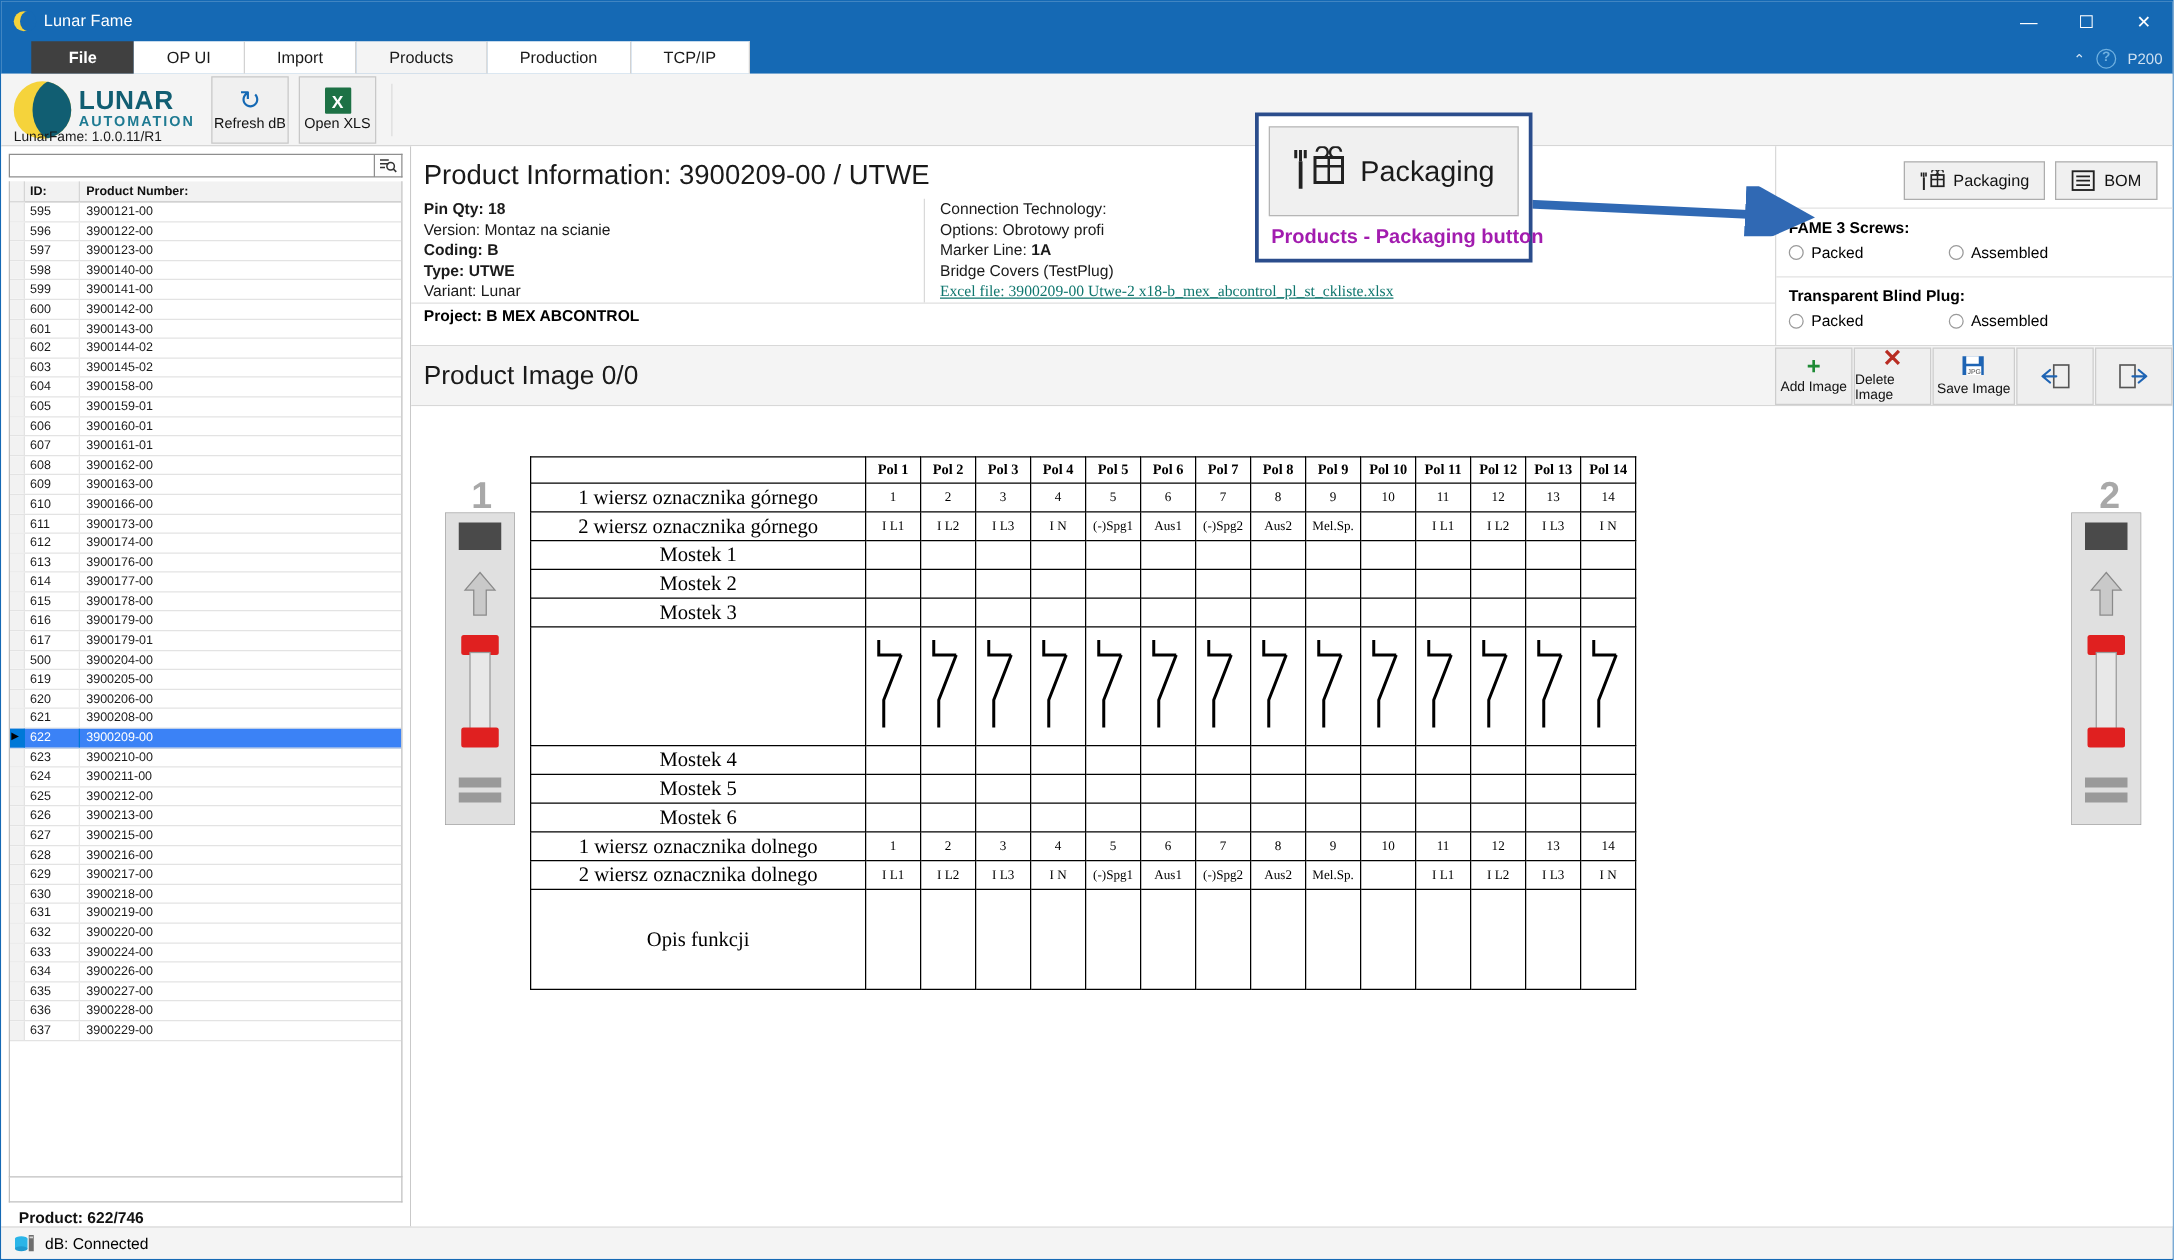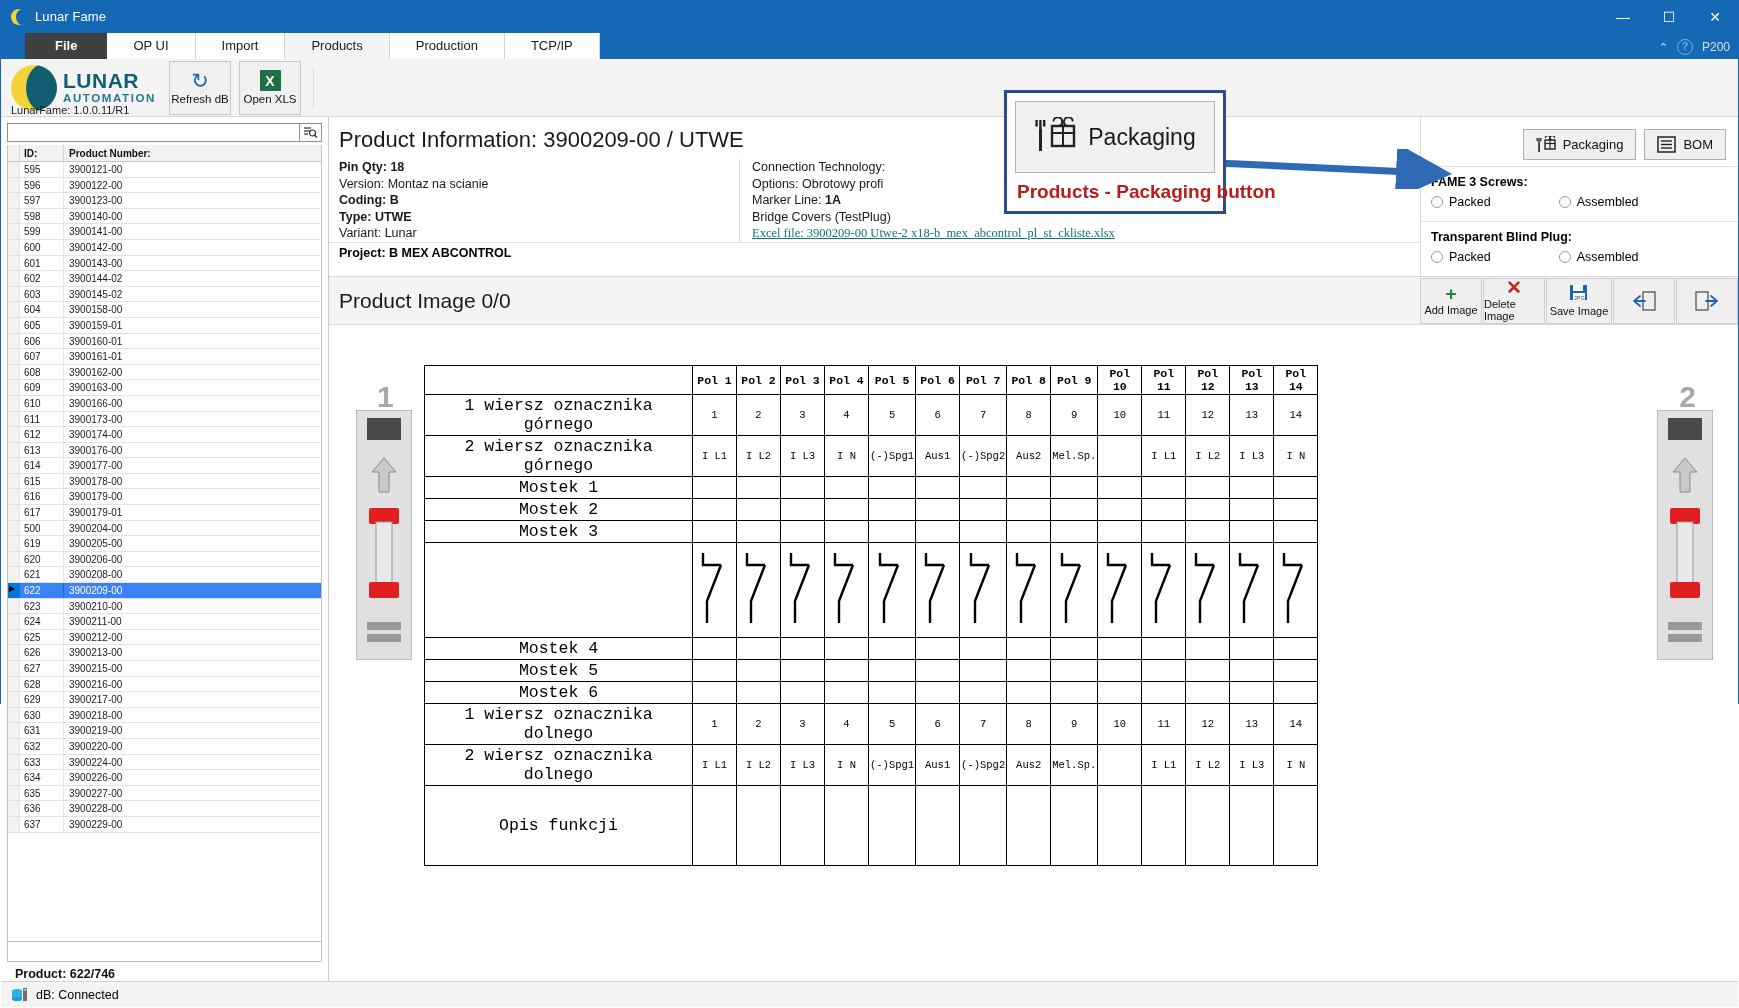--- a/index.html
+++ b/index.html
@@ -4,21 +4,21 @@
 <style>
   * { box-sizing: border-box; }
   html, body { margin:0; padding:0; }
   body {
     width:1739px; height:1008px;
     font-family:"Liberation Sans", sans-serif;
     background:#ffffff;
     overflow:hidden;
     -webkit-font-smoothing:antialiased;
   }
-  .app { position:relative; width:1739px; height:704px; border:1px solid #1569b4; background:#fff; }
+  .app { position:relative; width:1739px; height:1008px; border:1px solid #1569b4; background:#fff; }
 
   
   .titlebar {
     height:31px; background:#1569b4; display:flex; align-items:center;
     color:#fff; font-size:13px; position:relative;
   }
   .tb-icon { width:16px; height:16px; margin:0 8px 0 10px; position:relative; }
   .moon-outer{ position:absolute; inset:0; border-radius:50%; background:#f5d33b; }
   .moon-inner{ position:absolute; left:5px; top:0px; width:13px; height:16px; border-radius:50%; background:#1569b4; }
   .tb-title { font-size:13px; letter-spacing:.1px; }
@@ -123,26 +123,26 @@
   
   .canvas { flex:1; background:#fff; position:relative; overflow:hidden; }
 
   
   .statusbar { height:26px; border-top:1px solid #d2d2d2; background:#f4f4f4; display:flex; align-items:center; padding-left:10px; gap:8px; font-size:12.5px;}
   .db-ico { width:17px; height:15px; position:relative;}
 
   
   .callout { position:absolute; border:3px solid #2b4d8c; background:#fff; z-index:40; }
   .callout-img { background:#f0f0f0; border:1px solid #b6b6b6; margin:8px; height:72px; display:flex; align-items:center; justify-content:center; gap:10px;}
-  .callout-label { font-size:19px; font-weight:700; color:#b91c1c; padding:0 10px 8px 10px; white-space:nowrap;}
+  .callout-label { font-size:16px; font-weight:700; color:#a21caf; padding:0 10px 8px 10px; white-space:nowrap;}
   .arrow { position:absolute; z-index:39; }
 
   
   .draw { position:absolute; }
-  table.dt { border-collapse:collapse; font-family:Liberation Mono, monospace; }
+  table.dt { border-collapse:collapse; font-family:Liberation Serif, serif; }
   table.dt td { border:1.6px solid #000; text-align:center; vertical-align:middle; background:#fff; color:#000;}
   td.lbl { width:268px; font-size:16.5px; height:21px; }
   td.pol { background:#ececec; font-size:11.5px; font-weight:700; width:44px; height:20px;}
   td.hblank { background:#ececec; }
   td.num { font-size:10.5px; height:20px;}
   td.sig { font-size:10.5px; height:20px;}
   td.tall { height:95px; }
   td.opis { height:80px; font-size:16.5px; }
   .bignum { position:absolute; font-size:30px; font-weight:700; color:#a8a8a8; }
 </style>

